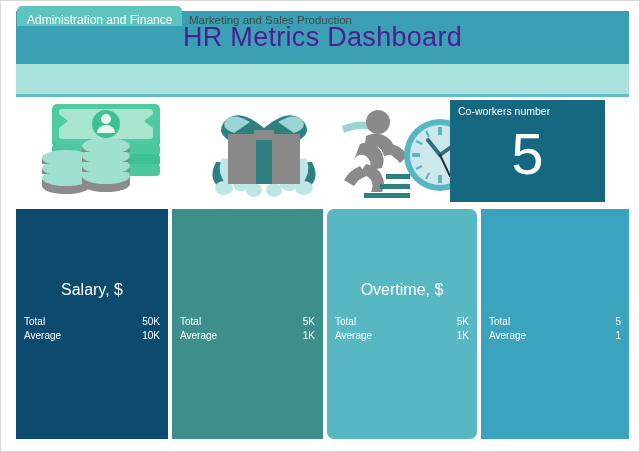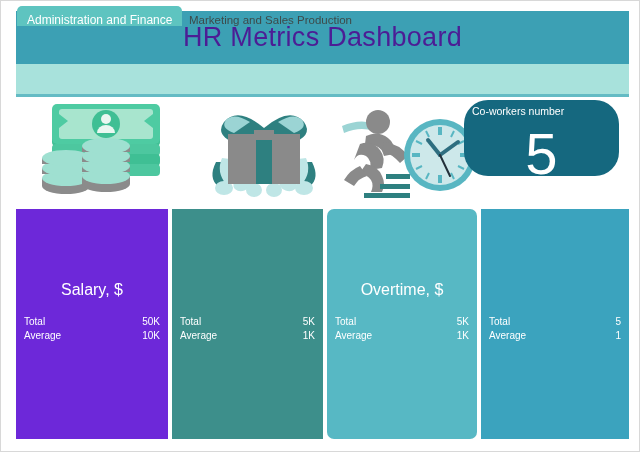--- a/index.html
+++ b/index.html
@@ -89,24 +89,23 @@
     top: 0;
     height: 102px;
   }
   .icon-slot.money    { left: 10px;  width: 160px; }
   .icon-slot.gift     { left: 178px; width: 140px; }
   .icon-slot.overtime { left: 320px; width: 145px; }
 
   
   .coworkers-panel {
     position: absolute;
-    left: 448px; top: 0;
-    width: 155px; height: 76px;
+    left: 434px; top: 0;
+    width: 155px; height: 102px;
     background: #15687F;
-    border-radius: 24px;
   }
   .coworkers-label {
     position: absolute;
     left: 8px; top: 5px;
     font-size: 10.5px;
     color: #ffffff;
     white-space: nowrap;
   }
   .coworkers-value {
     position: absolute;
@@ -124,21 +123,21 @@
     position: absolute;
     left: 15px; top: 208px;
     width: 613px; height: 230px;
   }
   .card {
     position: absolute;
     top: 0;
     height: 230px;
     box-sizing: border-box;
   }
-  .card.c1 { left: 0px;   width: 152px; background: #6d28d9; }
+  .card.c1 { left: 0px;   width: 152px; background: #0c4a6e; }
   .card.c2 { left: 156px; width: 151px; background: #3D8F8B; }
   .card.c3 { left: 311px; width: 150px; background: #57B8C4; border-radius: 7px; }
   .card.c4 { left: 465px; width: 148px; background: #3BA3BE; }
 
   .card-title {
     position: absolute;
     left: 0; top: 72px;
     width: 100%;
     text-align: center;
     color: #ffffff;

